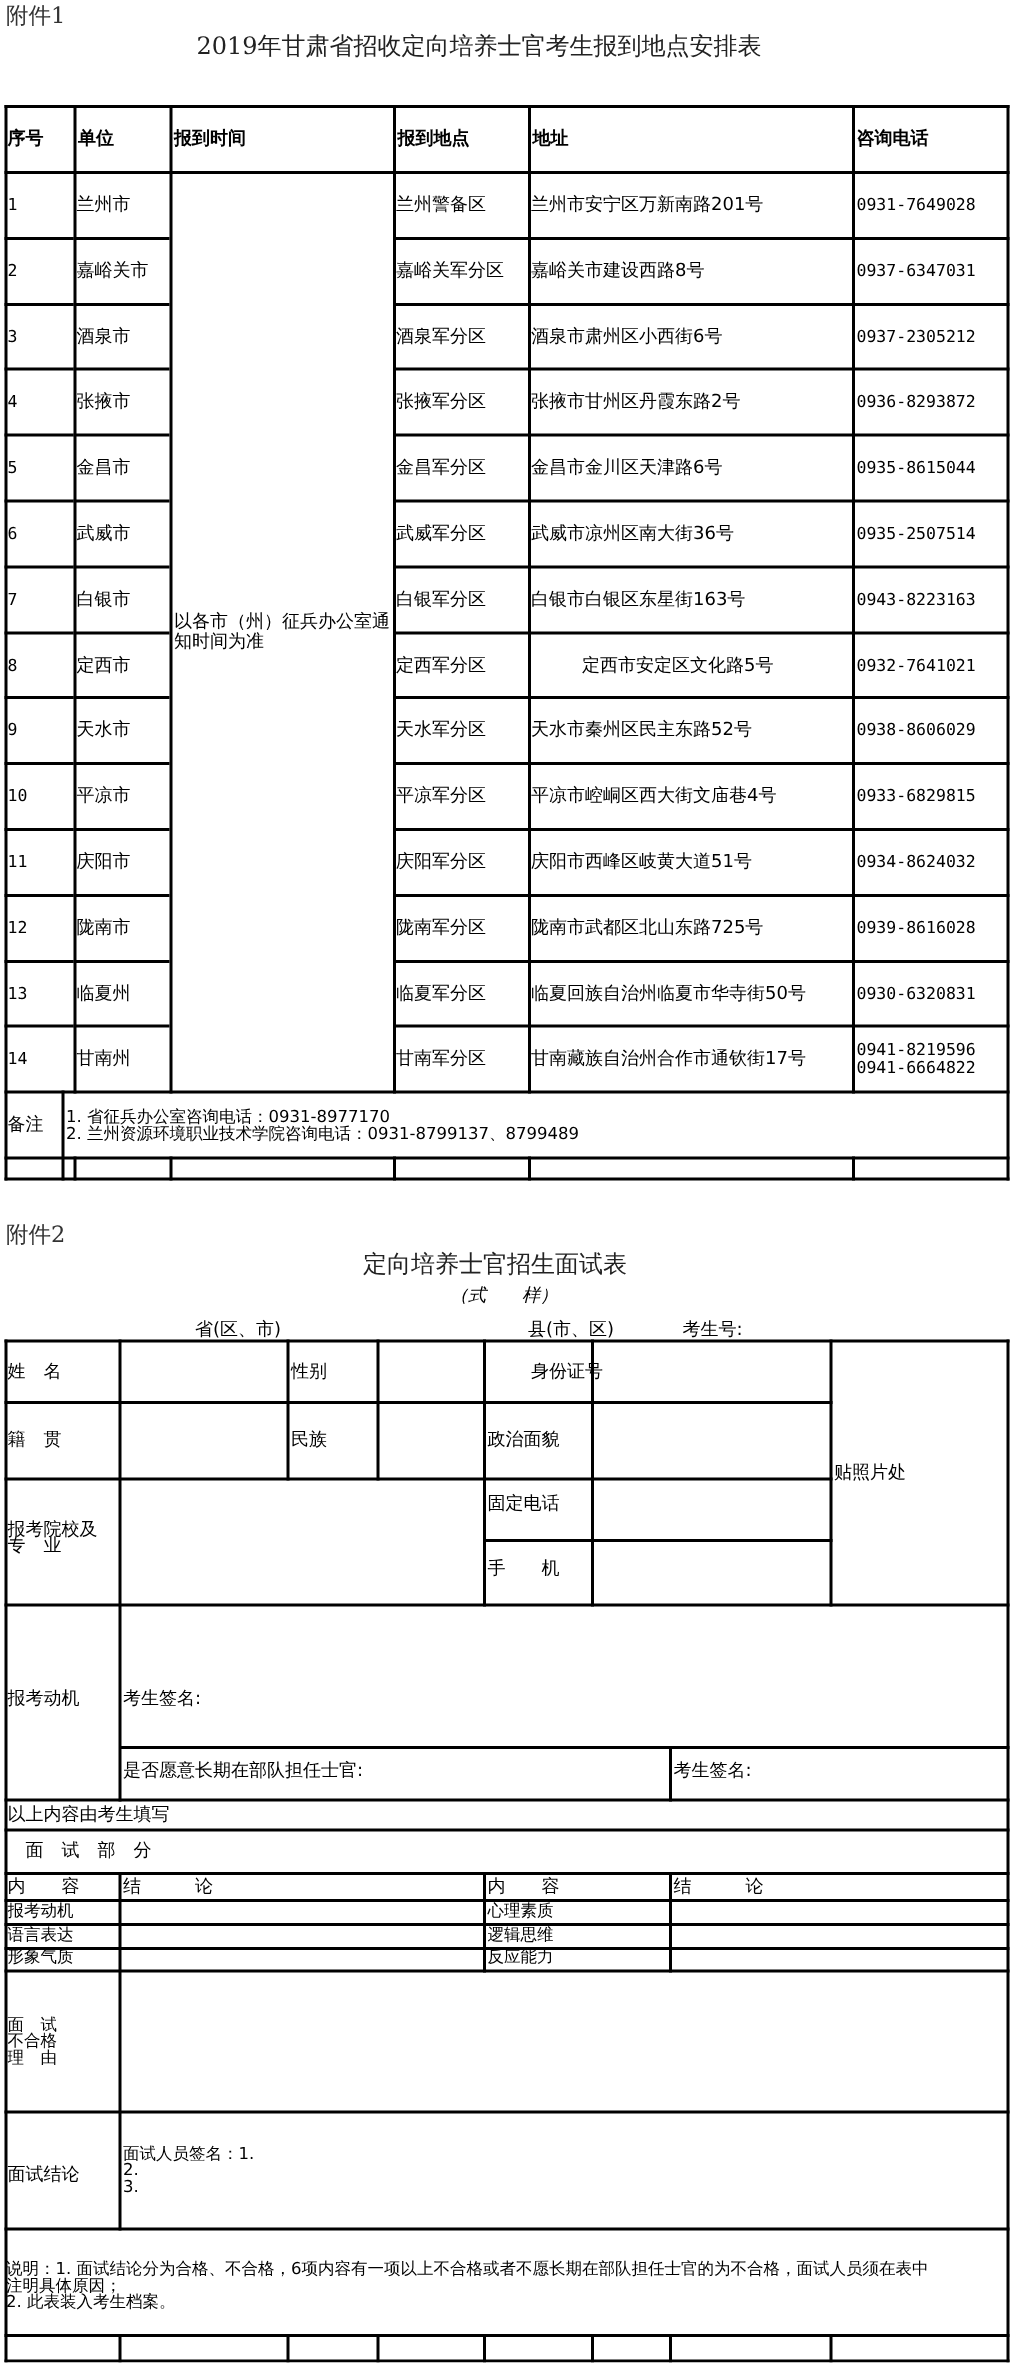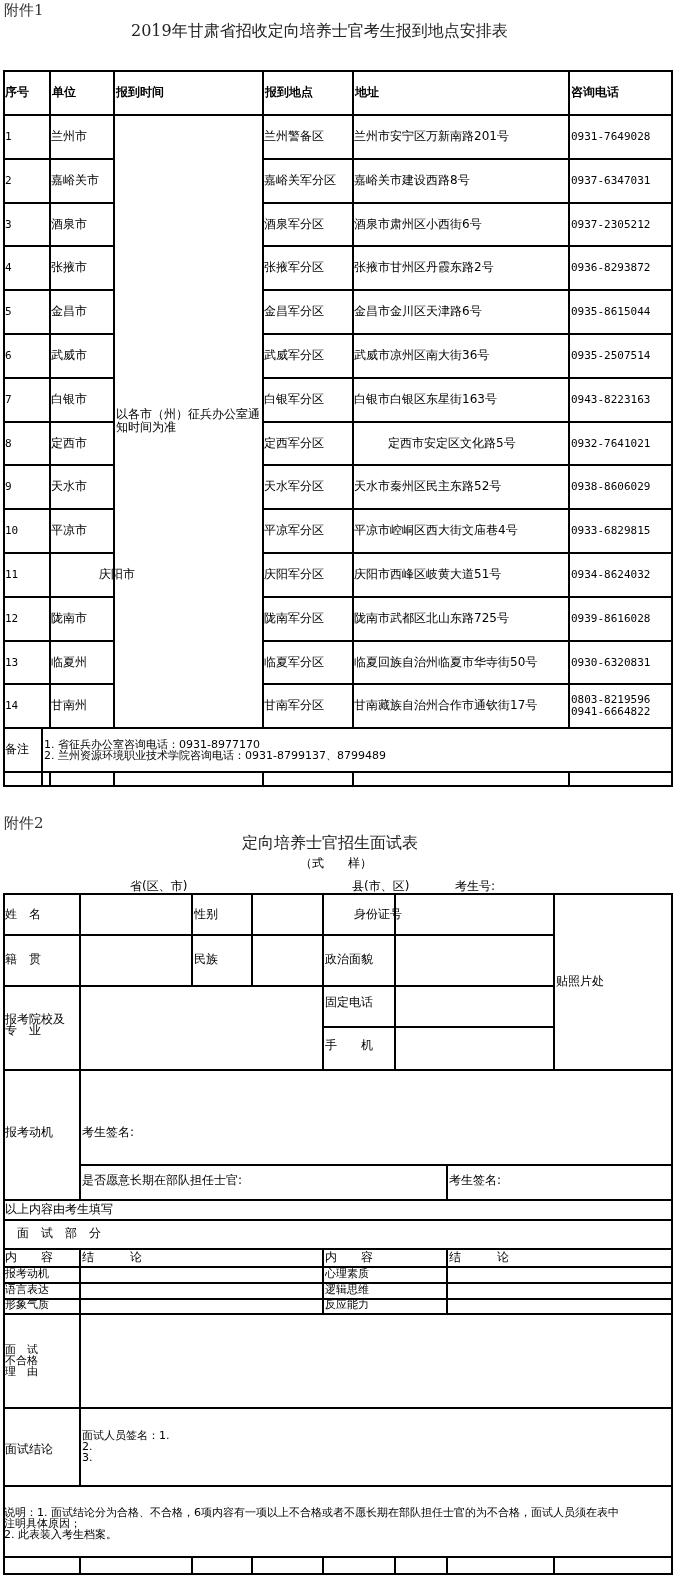--- a/index.html
+++ b/index.html
@@ -189,21 +189,21 @@
     </div>
     <div>
       <div class="t mono" style="left: 5px; top: 524px;">10</div>
       <div class="t " style="left: 51px; top: 524px;">平凉市</div>
       <div class="t " style="left: 264px; top: 524px;">平凉军分区</div>
       <div class="t " style="left: 354px; top: 524px;">平凉市崆峒区西大街文庙巷4号</div>
       <div class="t mono" style="left: 571px; top: 524px;">0933-6829815</div>
     </div>
     <div>
       <div class="t mono" style="left: 5px; top: 568px;">11</div>
-      <div class="t " style="left: 51px; top: 568px; padding-left: 48px;">庆阳市</div>
+      <div class="t " style="left: 51px; top: 568px;">庆阳市</div>
       <div class="t " style="left: 264px; top: 568px;">庆阳军分区</div>
       <div class="t " style="left: 354px; top: 568px;">庆阳市西峰区岐黄大道51号</div>
       <div class="t mono" style="left: 571px; top: 568px;">0934-8624032</div>
     </div>
     <div>
       <div class="t mono" style="left: 5px; top: 612px;">12</div>
       <div class="t " style="left: 51px; top: 612px;">陇南市</div>
       <div class="t " style="left: 264px; top: 612px;">陇南军分区</div>
       <div class="t " style="left: 354px; top: 612px;">陇南市武都区北山东路725号</div>
       <div class="t mono" style="left: 571px; top: 612px;">0939-8616028</div>
@@ -213,32 +213,32 @@
       <div class="t " style="left: 51px; top: 656px;">临夏州</div>
       <div class="t " style="left: 264px; top: 656px;">临夏军分区</div>
       <div class="t " style="left: 354px; top: 656px;">临夏回族自治州临夏市华寺街50号</div>
       <div class="t mono" style="left: 571px; top: 656px;">0930-6320831</div>
     </div>
     <div>
       <div class="t mono" style="left: 5px; top: 699px;">14</div>
       <div class="t " style="left: 51px; top: 699px;">甘南州</div>
       <div class="t " style="left: 264px; top: 699px;">甘南军分区</div>
       <div class="t " style="left: 354px; top: 699px;">甘南藏族自治州合作市通钦街17号</div>
-      <div class="t mono" style="left: 571px; top: 693px;">0803-8219596</div>
+      <div class="t mono" style="left: 571px; top: 693px;">0941-8219596</div>
       <div class="t mono" style="left: 571px; top: 705px;">0941-6664822</div>
     </div>
   </div>
 
 <div class="t" style="left:5px;top:743px;">备注</div>
 <div class="t sm" style="left:44px;top:739px;">1. 省征兵办公室咨询电话：0931-8977170</div>
 <div class="t sm" style="left:44px;top:750px;">2. 兰州资源环境职业技术学院咨询电话：0931-8799137、8799489</div>
 
 <div class="t attach" style="left:4px;top:817px;">附件2</div>
 <div class="t title" style="left:242px;top:836px;">定向培养士官招生面试表</div>
-<div class="t" style="left:300px;top:857px;">（式　　样）</div>
+<div class="t" style="left:300px;top:857px;font-style:italic;">（式　　样）</div>
 <div class="t" style="left:130px;top:880px;">省(区、市)</div>
 <div class="t" style="left:352px;top:880px;">县(市、区)</div>
 <div class="t" style="left:455px;top:880px;">考生号:</div>
 
 <div class="abs" style="left:0;top:0;width:678px;height:1575px;">
 
   <div class="hl" style="left:3px;top:893px;width:670px;"></div>
   <div class="hl" style="left:3px;top:934px;width:552px;"></div>
   <div class="hl" style="left:3px;top:985px;width:552px;"></div>
   <div class="hl" style="left:323px;top:1026px;width:232px;"></div>

